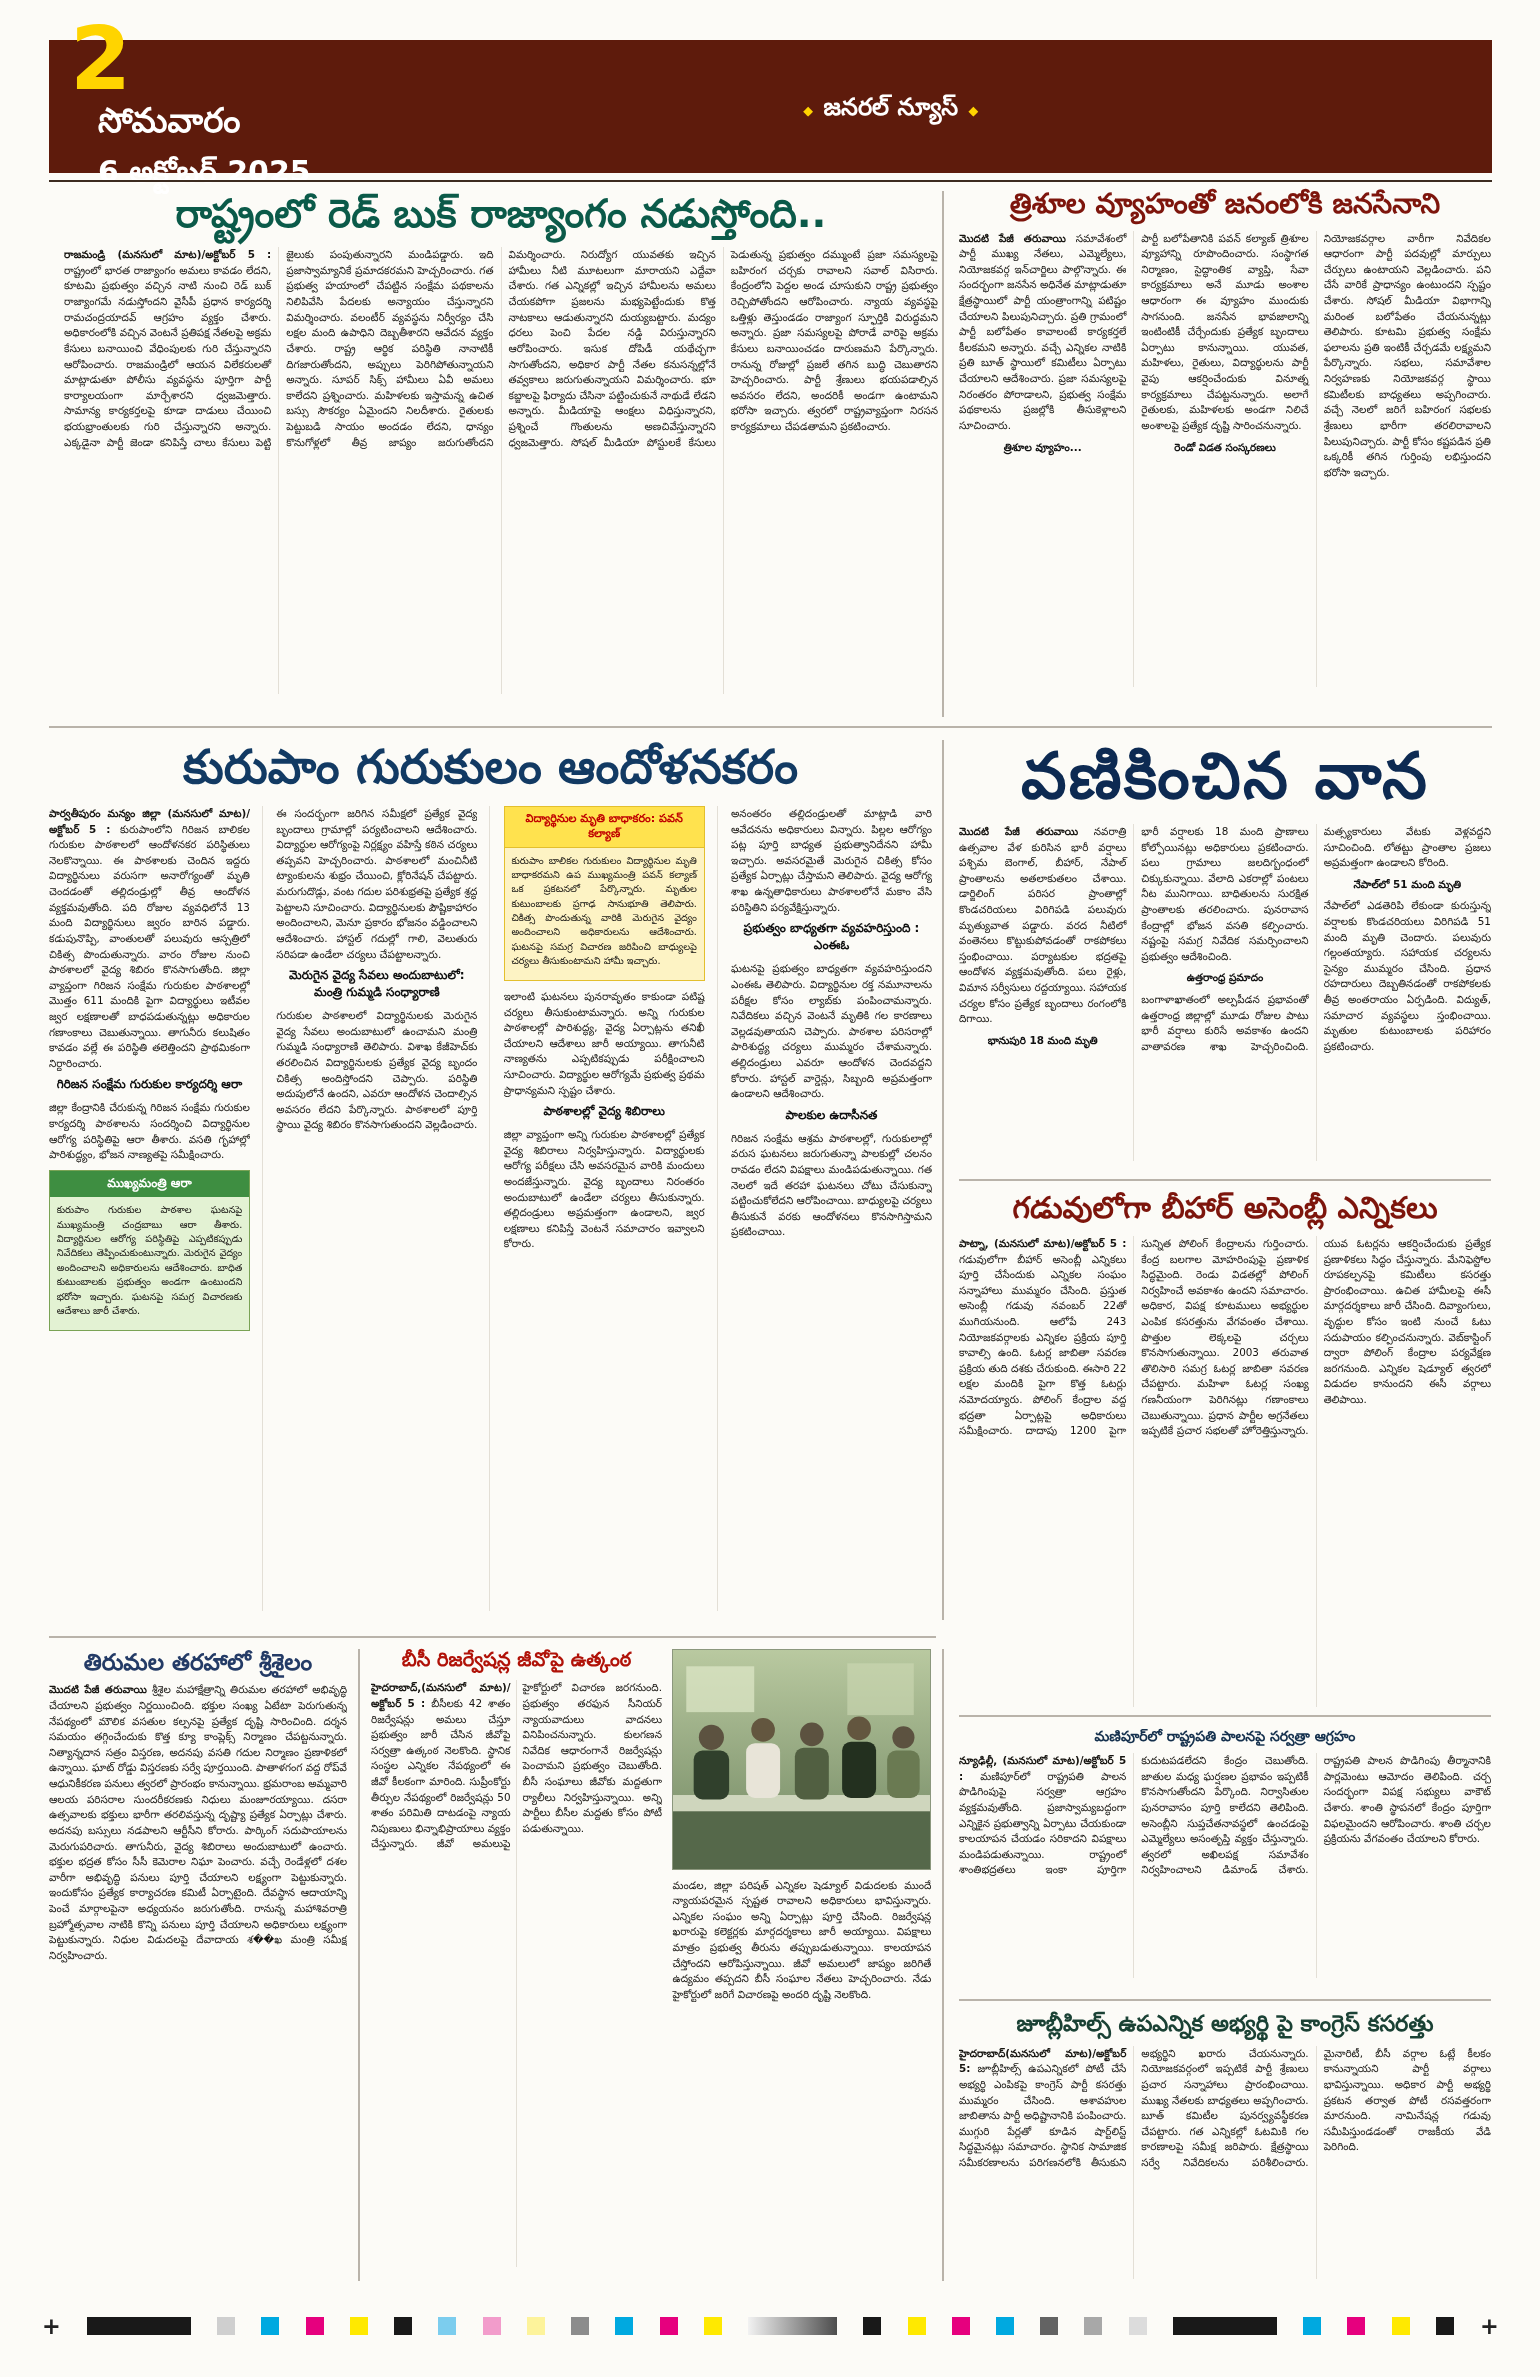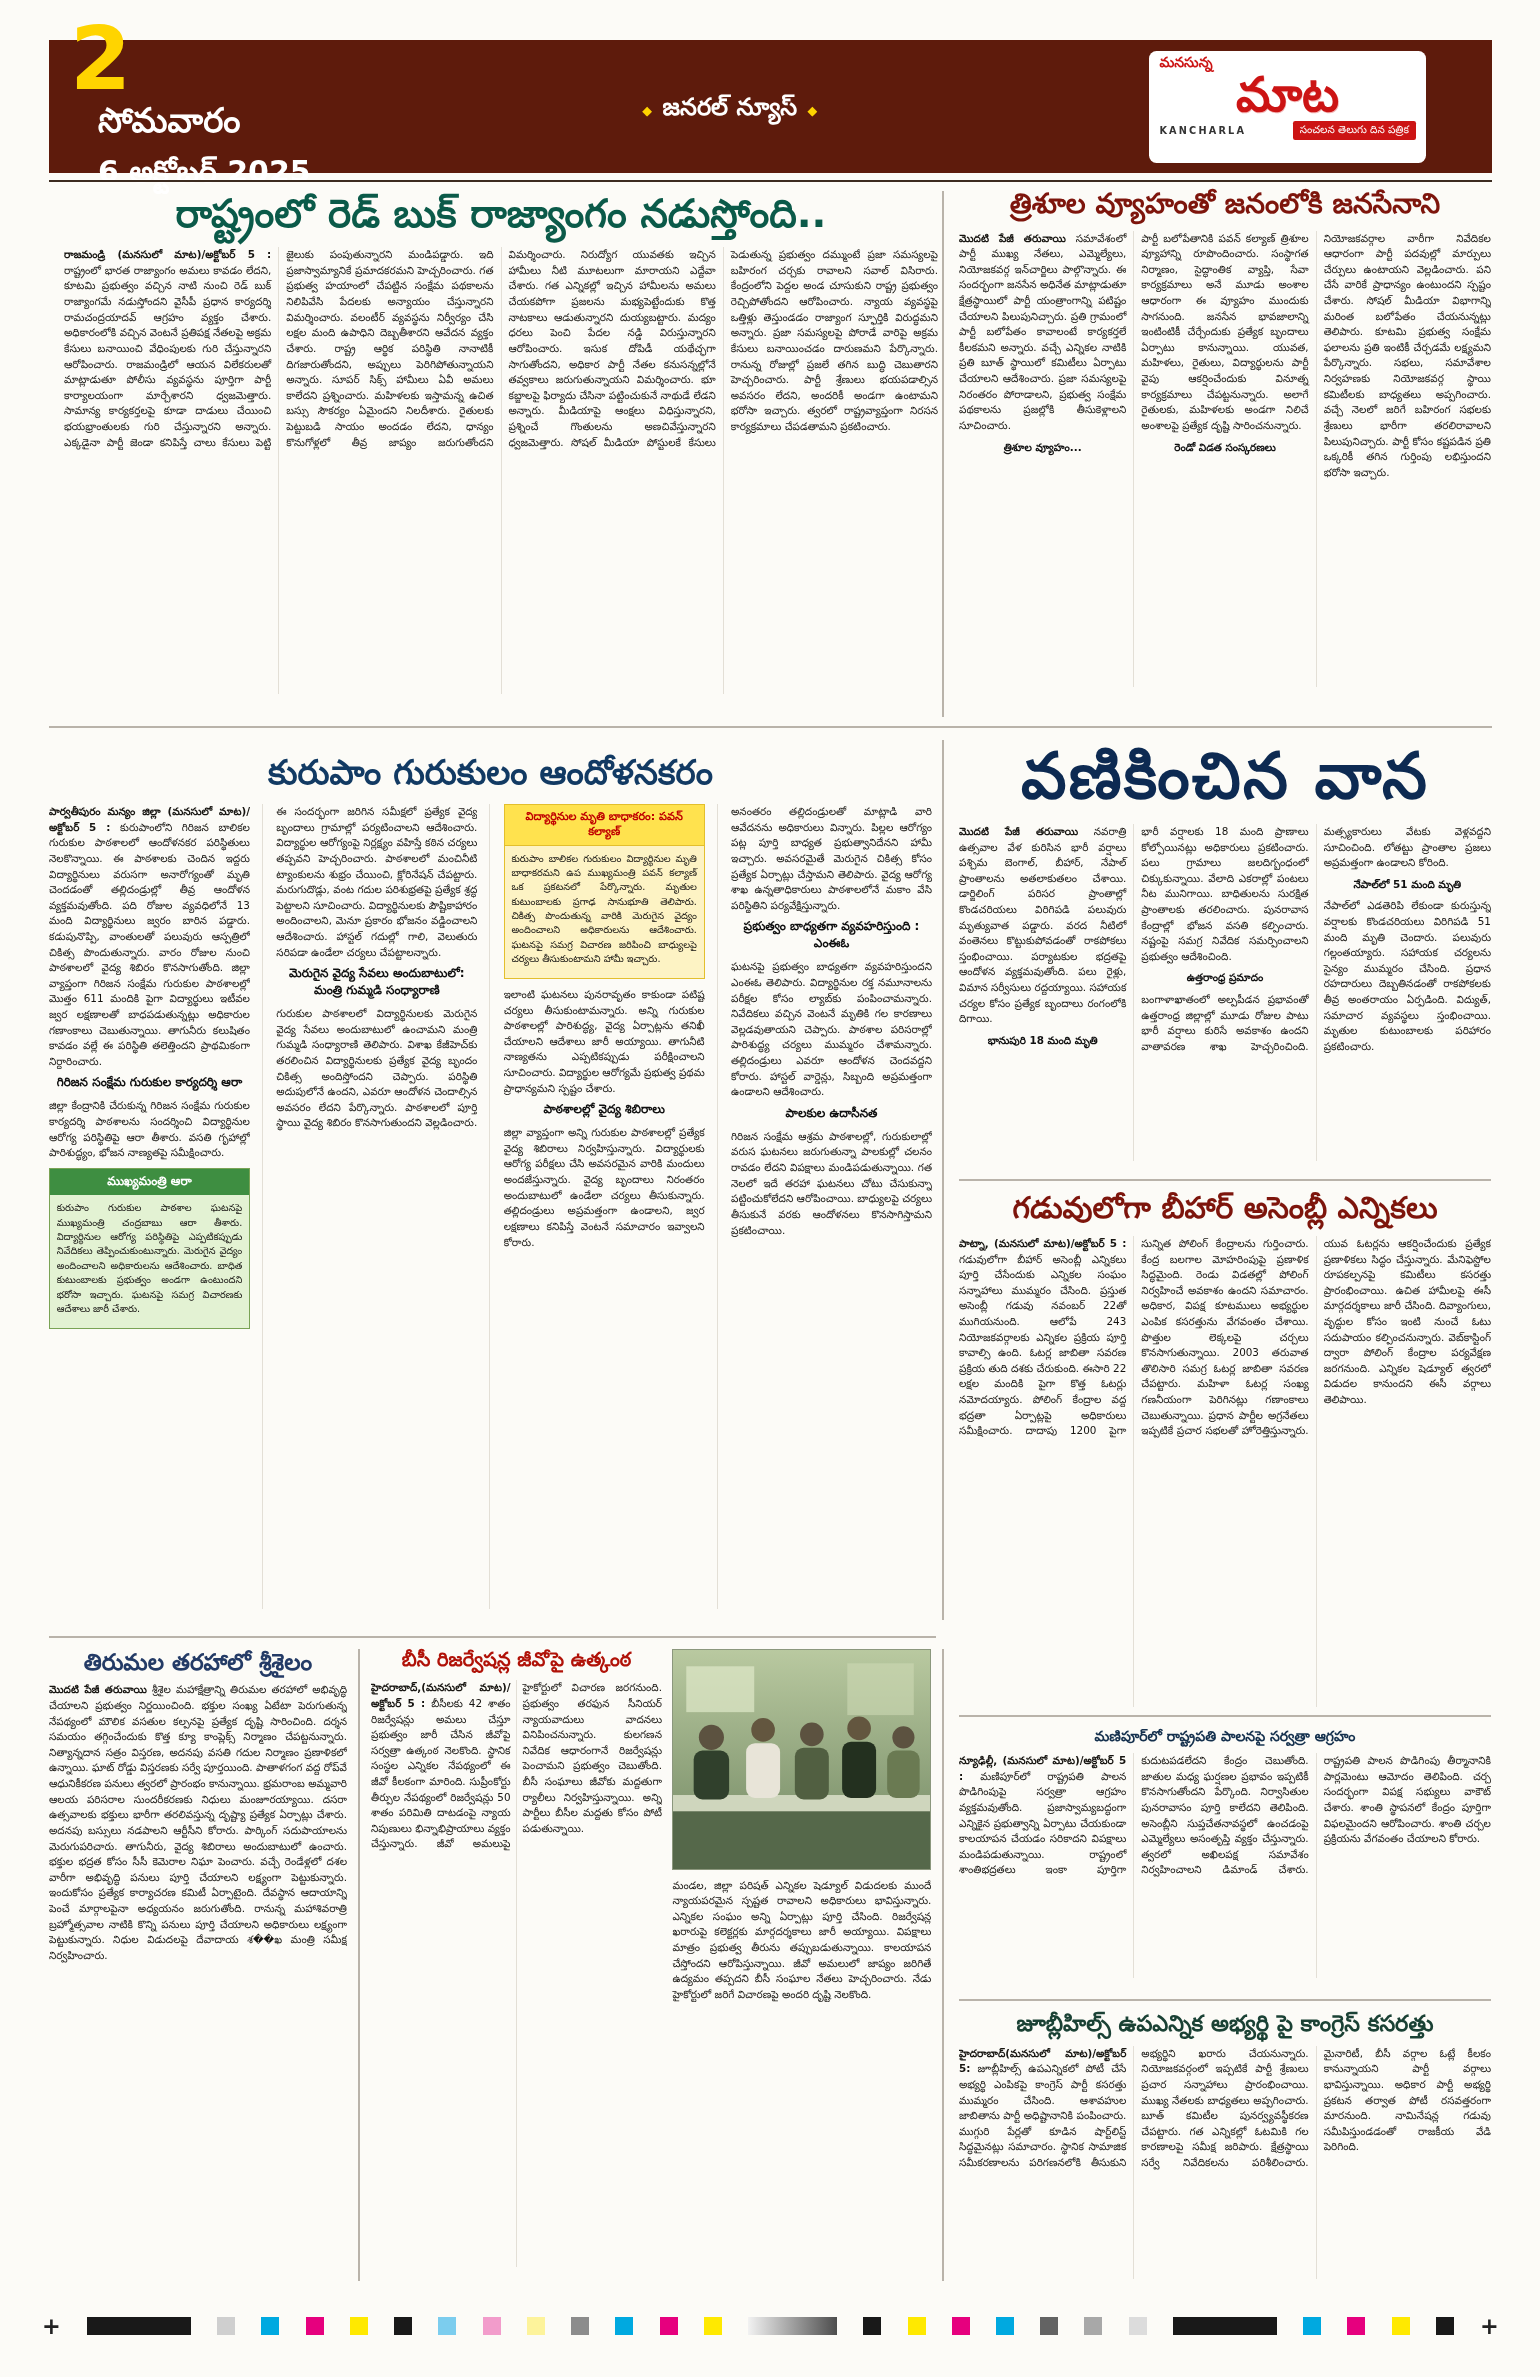--- a/index.html
+++ b/index.html
@@ -36,21 +36,21 @@
   .hr-right-c{left:959px;top:1999px;width:532px;height:1.5px;}
   .vr-a{left:942px;top:191px;width:1.5px;height:526px;}
   .vr-b{left:942px;top:740px;width:1.5px;height:880px;}
   .vr-c{left:942px;top:1649px;width:1.5px;height:632px;}
   .vr-d{left:358px;top:1649px;width:1.5px;height:632px;}
   
   .article{position:absolute;}
   .hl{margin:0;text-align:center;font-weight:bold;line-height:1.15;}
   .hl-art1{font-size:39px;color:#0b5a49;}
   .hl-art2{font-size:28px;color:#7d150c;}
-  .hl-art3{font-size:34px;color:#123a63;margin-top:13px;}
+  .hl-art3{font-size:47px;color:#123a63;}
   .hl-art4{font-size:64px;color:#0d2a52;letter-spacing:2.2px;}
   .hl-art5{font-size:30px;color:#7d150c;}
   .hl-art6{font-size:23px;color:#243b66;}
   .hl-art7{font-size:19.4px;color:#b01208;}
   .hl-art8{font-size:14px;color:#14304d;}
   .hl-art9{font-size:22.4px;color:#1a4134;}
   .body{font-size:10.4px;line-height:1.5;text-align:justify;color:#161410;overflow:hidden;}
   .cols{column-gap:15px;column-rule:0.7px solid #e3dfd6;margin-top:10.4px;}
   .cols4{column-count:4;}
   .cols3{column-count:3;}
@@ -106,28 +106,20 @@
         <div class="date">6 అక్టోబర్ 2025</div>
       </div>
     </div>
     <div class="mast-center">
       <div class="section-te-row">
         <span class="diamond">◆</span>
         <span class="section-te">జనరల్ న్యూస్</span>
         <span class="diamond">◆</span>
       </div>
     </div>
-    <div class="logo">
-      <div class="logo-top">మనసున్న</div>
-      <div class="logo-name">మాట</div>
-      <div class="logo-bottom">
-        <span class="logo-loc">KANCHARLA</span>
-        <span class="logo-tag">సంచలన తెలుగు దిన పత్రిక</span>
-      </div>
-    </div>
   </header>
 
   <div class="hrule hr-top"></div>
   <div class="hrule hr-mid"></div>
   <div class="hrule hr-left2"></div>
   <div class="hrule hr-right-a"></div>
   <div class="hrule hr-right-b"></div>
   <div class="hrule hr-right-c"></div>
   <div class="vrule vr-a"></div>
   <div class="vrule vr-b"></div>

